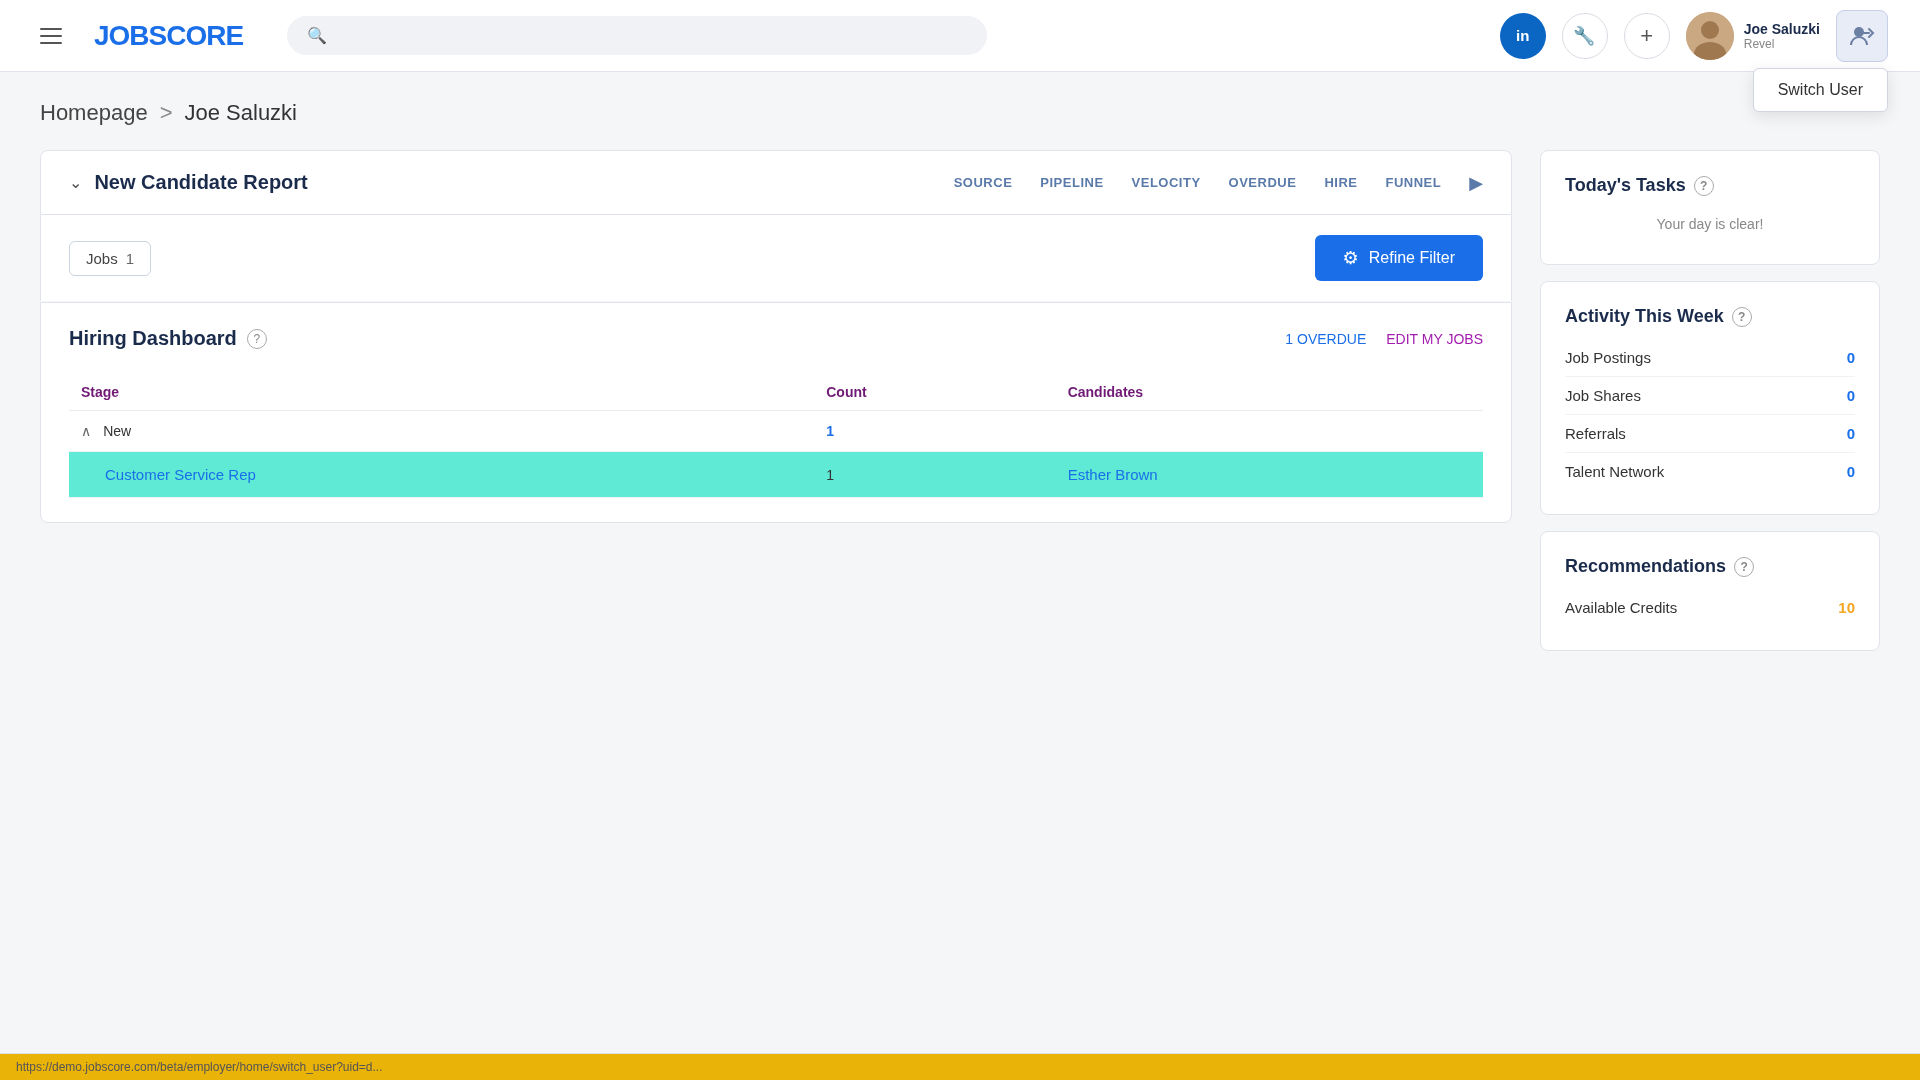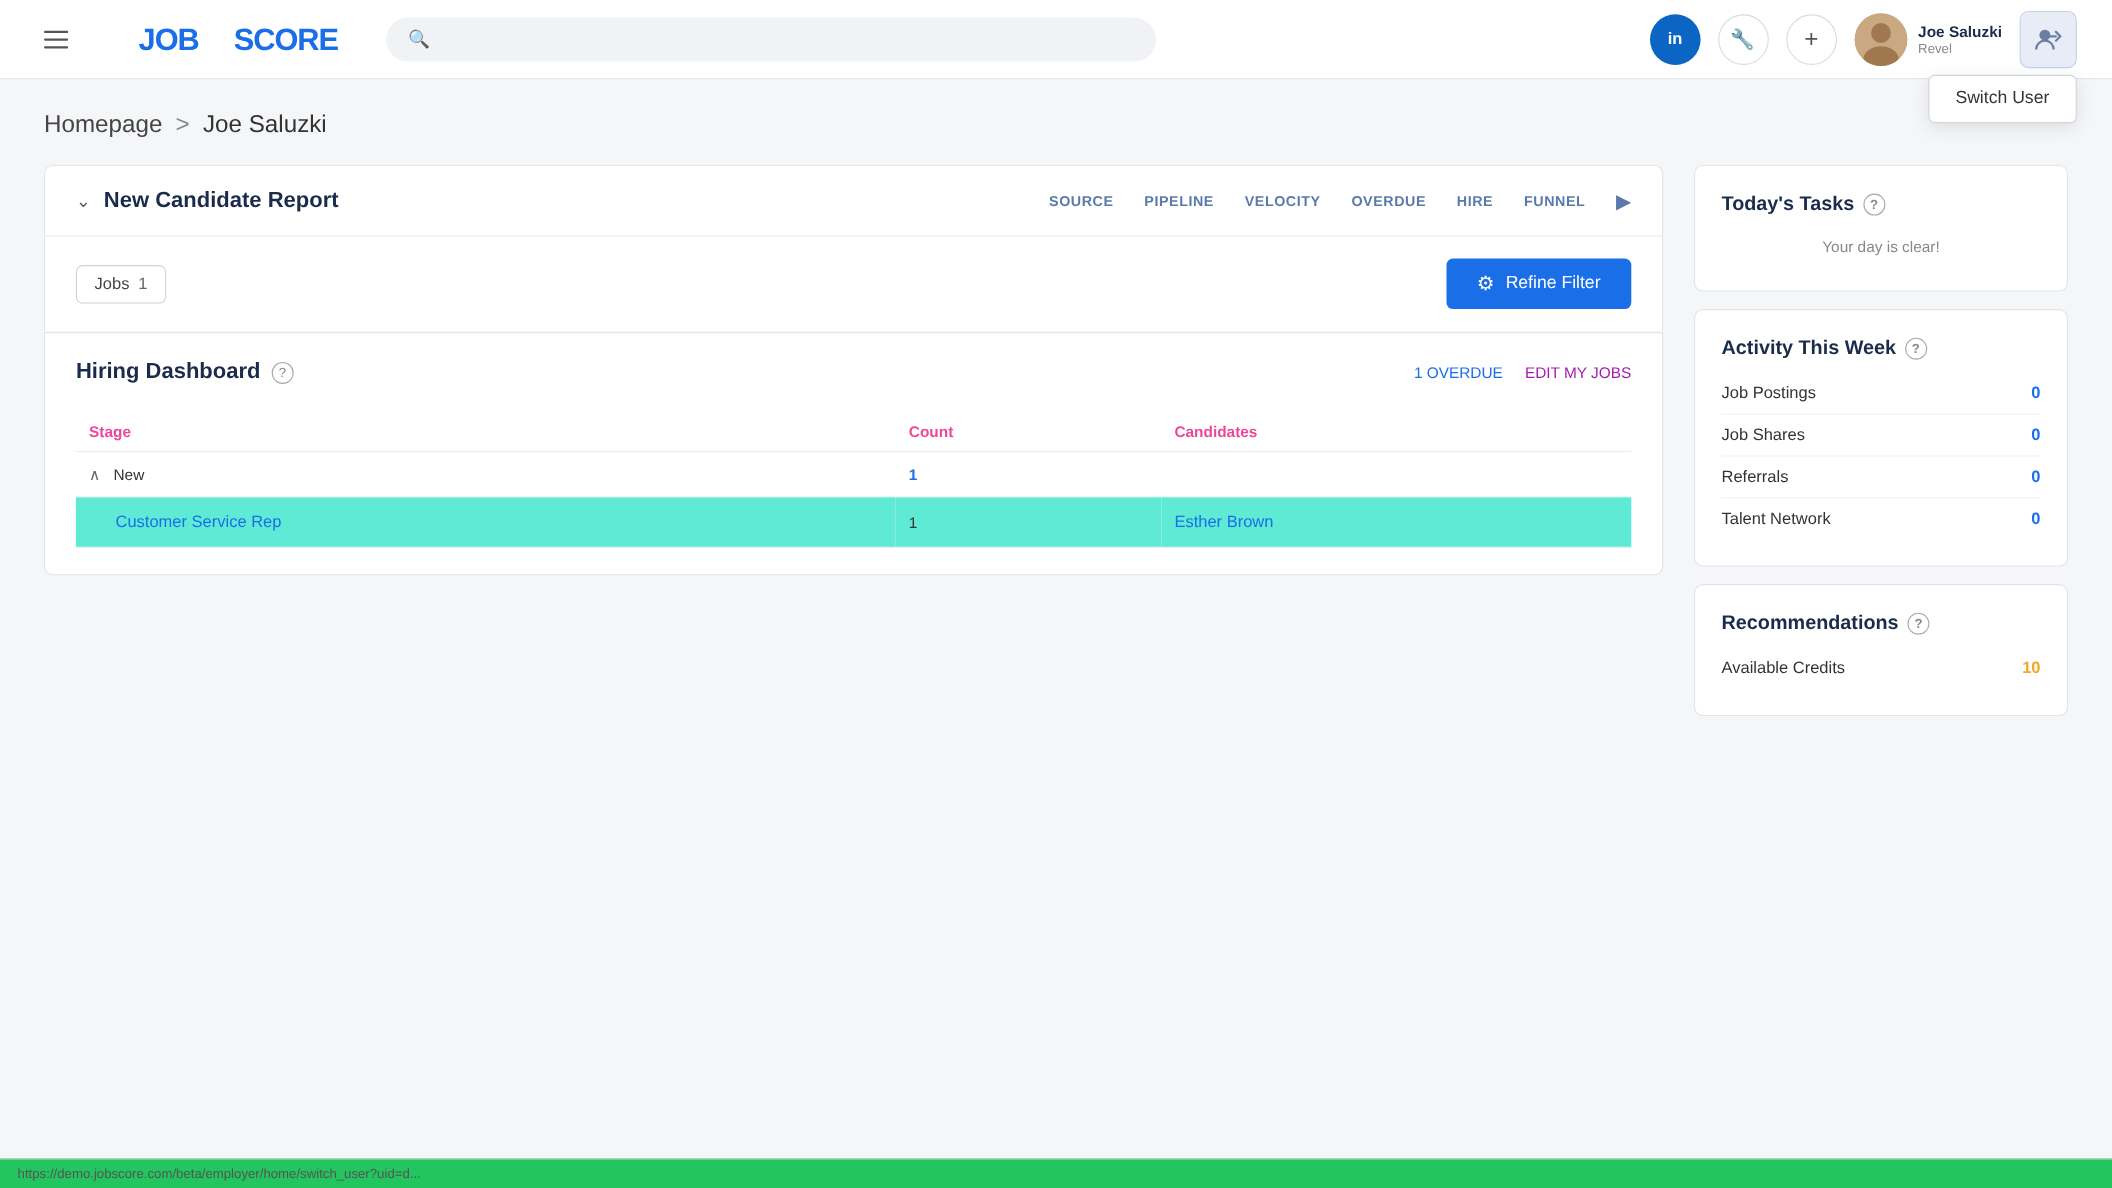--- a/index.html
+++ b/index.html
@@ -3,21 +3,21 @@
   <meta charset="utf-8">
   <style>
     * { margin: 0; padding: 0; box-sizing: border-box; }
     body { font-family: -apple-system, BlinkMacSystemFont, 'Segoe UI', sans-serif; background: #f5f6f8; color: #333; width: 1920px; min-height: 1080px; overflow-x: hidden; }
 
     
     .header { background: #fff; border-bottom: 1px solid #e0e4ea; display: flex; align-items: center; padding: 0 32px; height: 72px; gap: 24px; position: relative; }
     .hamburger { display: flex; flex-direction: column; gap: 5px; cursor: pointer; padding: 8px; }
     .hamburger span { display: block; width: 22px; height: 2px; background: #555; border-radius: 2px; }
     .logo { font-size: 28px; font-weight: 800; color: #1a2b4b; letter-spacing: -1px; }
-    .logo span { color: #1a6fe8; margin-left: 32px; }
+    .logo span { color: #1a6fe8; }
     .search-bar { flex: 1; max-width: 700px; display: flex; align-items: center; background: #f0f2f5; border-radius: 24px; padding: 10px 20px; gap: 10px; margin-left: 20px; }
     .search-bar input { border: none; background: transparent; font-size: 15px; color: #666; outline: none; width: 100%; }
     .search-icon { color: #999; font-size: 16px; }
     .header-actions { margin-left: auto; display: flex; align-items: center; gap: 16px; }
     .header-icon-btn { width: 46px; height: 46px; border-radius: 50%; border: 1px solid #d8dce2; background: #fff; display: flex; align-items: center; justify-content: center; cursor: pointer; color: #555; font-size: 18px; }
     .header-icon-btn.linkedin { background: #0a66c2; color: #fff; border: none; }
     .user-section { display: flex; align-items: center; gap: 10px; cursor: pointer; }
     .avatar { width: 48px; height: 48px; border-radius: 50%; background: #c9a882; overflow: hidden; display: flex; align-items: center; justify-content: center; }
     .avatar svg { width: 48px; height: 48px; }
     .user-info { font-size: 14px; }
@@ -63,21 +63,21 @@
     .dashboard-header { display: flex; align-items: center; justify-content: space-between; margin-bottom: 24px; }
     .dashboard-title-row { display: flex; align-items: center; gap: 10px; }
     .dashboard-title { font-size: 20px; font-weight: 600; color: #1a2b4b; }
     .help-icon { width: 20px; height: 20px; border-radius: 50%; border: 1.5px solid #aaa; display: flex; align-items: center; justify-content: center; font-size: 12px; color: #888; cursor: pointer; }
     .dashboard-actions { display: flex; align-items: center; gap: 20px; }
     .overdue-link { color: #1a6fe8; font-size: 14px; text-decoration: none; font-weight: 500; }
     .edit-jobs-link { color: #a21caf; font-size: 14px; text-decoration: none; font-weight: 500; }
 
     
     .dashboard-table { width: 100%; border-collapse: collapse; }
-    .dashboard-table th { text-align: left; font-size: 14px; font-weight: 600; color: #ec4899; padding: 10px 12px; border-bottom: 1px solid #e8ecf0; }
+    .dashboard-table th { text-align: left; font-size: 14px; font-weight: 600; color: #701a75; padding: 10px 12px; border-bottom: 1px solid #e8ecf0; }
     .dashboard-table td { padding: 12px 12px; font-size: 14px; border-bottom: 1px solid #f0f2f5; }
     .stage-row td { font-weight: 500; color: #333; }
     .stage-row .toggle { color: #666; cursor: pointer; margin-right: 8px; }
     .stage-count { color: #1a6fe8; font-weight: 600; }
     .candidate-row { background: #5eead4; }
     .candidate-row td { padding: 14px 12px; }
     .job-link { color: #1a6fe8; text-decoration: none; font-size: 15px; }
     .candidate-link { color: #1a6fe8; text-decoration: none; font-size: 15px; }
     .indent { padding-left: 36px !important; }
 
@@ -88,21 +88,21 @@
     .sidebar-card-subtitle { font-size: 14px; color: #888; text-align: center; padding: 8px 0; }
     .activity-row { display: flex; align-items: center; justify-content: space-between; padding: 10px 0; border-bottom: 1px solid #f0f2f5; }
     .activity-row:last-child { border-bottom: none; }
     .activity-label { font-size: 15px; color: #333; }
     .activity-count { font-size: 15px; color: #1a6fe8; font-weight: 600; }
     .recommendations-row { display: flex; align-items: center; justify-content: space-between; padding: 10px 0; }
     .rec-label { font-size: 15px; color: #333; }
     .rec-count { font-size: 15px; color: #f5a623; font-weight: 700; }
 
     
-    .status-bar { position: fixed; bottom: 0; left: 0; right: 0; background: #22c55e; border-top: 1px solid #dde0e6; padding: 6px 16px; font-size: 12px; color: #555; }
+    .status-bar { position: fixed; bottom: 0; left: 0; right: 0; background: #eab308; border-top: 1px solid #dde0e6; padding: 6px 16px; font-size: 12px; color: #555; }
   </style>
 </head>
 <body>
 
 <div class="header">
   <div class="hamburger">
     <span></span>
       <span></span>
       <span></span>
   </div>

